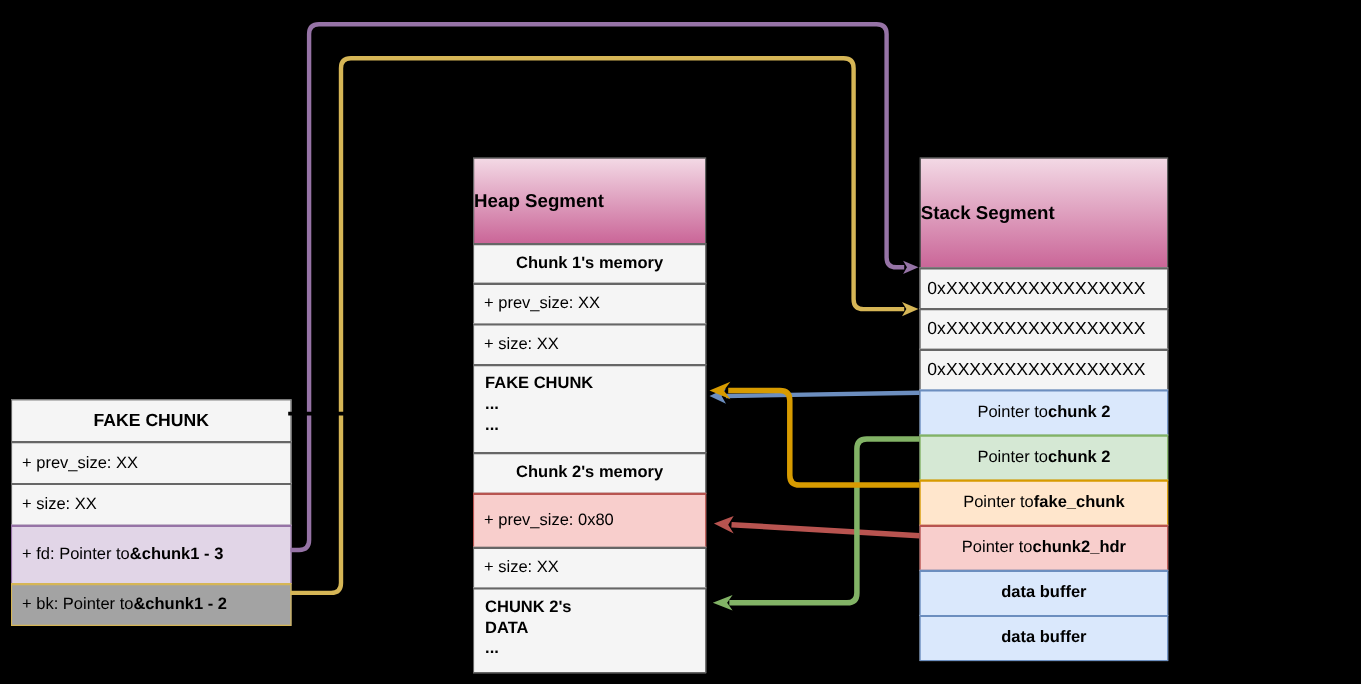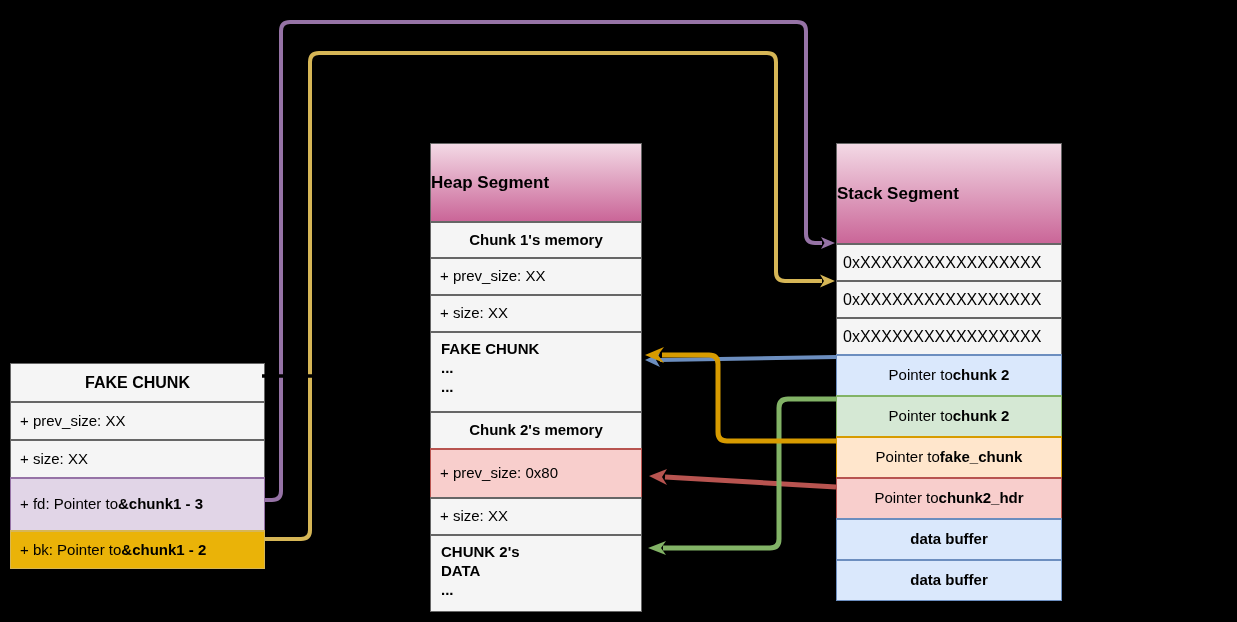--- a/index.html
+++ b/index.html
@@ -21,21 +21,21 @@
     justify-content:flex-start; font-weight:bold; font-size:17px;
     background:linear-gradient(#f3d9e5, #ca6698);
   }
   .center { justify-content:center;align-items:center; }
   .padded { padding-left:9px; }
   .bold { font-weight:bold; }
   .multi { flex-direction:column; align-items:flex-start; justify-content:flex-start; padding-top:7px; font-weight:bold; }
   .multi div { padding-left:10px; }
 
   .fill-purple { background:#e1d5e7; border-color:#9673a6; }
-  .fill-yellow { background:#eab308; border-color:#d6b656; }
+  .fill-yellow { background:#a3a3a3; border-color:#d6b656; }
   .fill-blue   { background:#dae8fc; border-color:#6c8ebf; }
   .fill-green  { background:#d5e8d4; border-color:#82b366; }
   .fill-orange { background:#ffe6cc; border-color:#d79b00; }
   .fill-red    { background:#f8cecc; border-color:#b85450; }
 
   #fake-table  { left:10px;  top:363px; width:255px; }
   #heap-table  { left:430px; top:143px; width:212px; }
   #stack-table { left:836px; top:143px; width:226px; }
 
   #arrow-layer { position:absolute; left:0; top:0; width:1237px; height:622px; z-index:3; pointer-events:none; }

